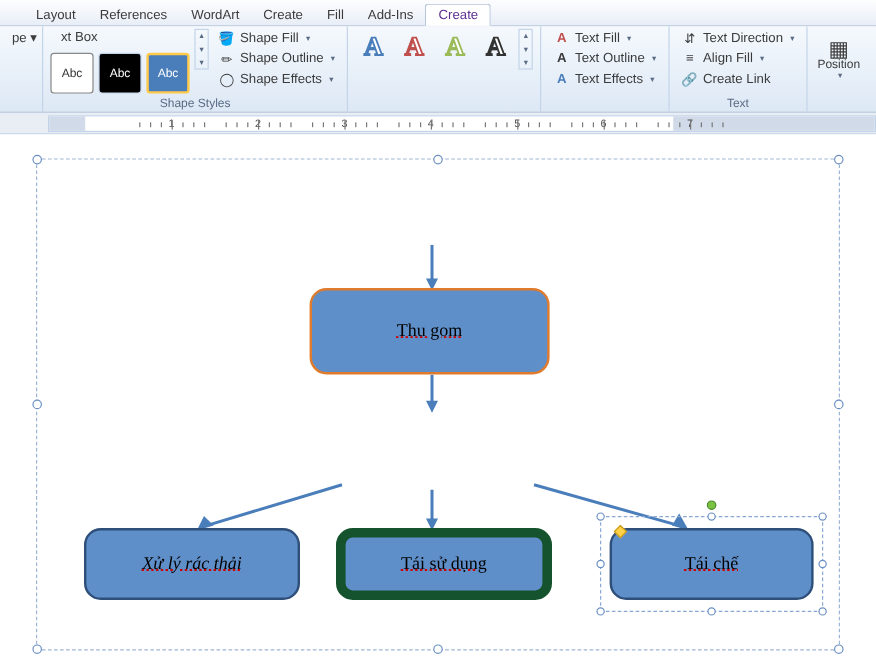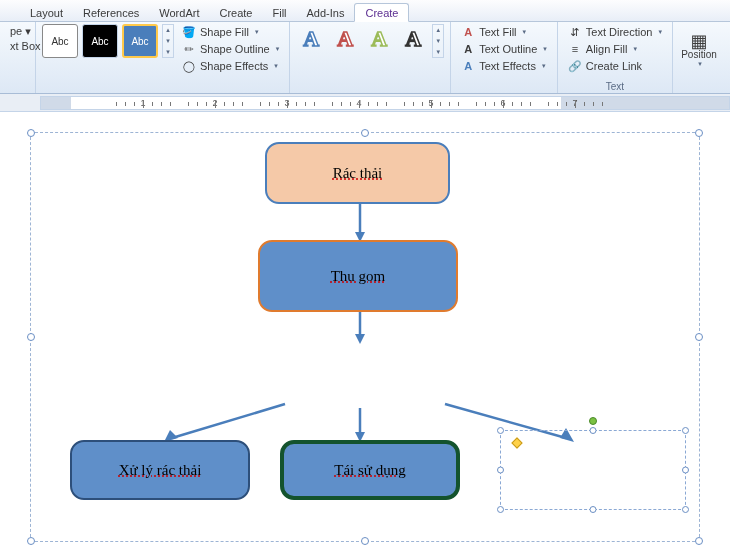--- a/index.html
+++ b/index.html
@@ -10,21 +10,21 @@
 .ribbon-tab { padding: 3px 10px 2px; color: #3b3b3b; cursor: pointer; }
 .ribbon-tab.active { background: #fff; border: 1px solid #b6c6da; border-bottom: 1px solid #fff; border-radius: 3px 3px 0 0; color: #5c2e91; font-weight: 500; position: relative; top: 1px; }
 
 .ribbon-body { height: 72px; background: linear-gradient(#f5f9fd,#dde8f5); border-bottom: 1px solid #a8bcd6; display: flex; }
 .ribbon-group { border-right: 1px solid #c4d4e8; padding: 2px 6px 0; display: flex; flex-direction: column; justify-content: space-between; }
 .group-title { text-align: center; font-size: 10px; color: #5a6b85; padding: 1px 0; }
 .group-content { display: flex; align-items: flex-start; gap: 4px; flex: 1; }
 
 .big-btn { display: flex; flex-direction: column; align-items: center; justify-content: center; width: 40px; height: 54px; border-radius: 3px; cursor: pointer; font-size: 10px; text-align: center; line-height: 1.1; color: #3b3b3b; }
 
-.shape-preview { width: 32px; height: 30px; border: 1px solid #c4d4e8; border-radius: 3px; display: flex; align-items: center; justify-content: center; font-size: 10px; cursor: pointer; }
+.shape-preview { width: 32px; height: 30px; border: 1px solid #c4d4e8; border-radius: 3px; display: flex; align-items: center; justify-content: center; font-size: 10px; cursor: pointer; margin-top: 20px; }
 .sp1 { background: #fff; color: #333; border: 1px solid #888; width:36px; height:34px; }
 .sp2 { background: #000; color: #fff; width:36px; height:34px; }
 .sp3 { background: #4a7ebb; color: #fff; border: 2px solid #ffc94a; width:36px; height:34px; }
 .gallery-dd { width: 12px; height: 34px; border: 1px solid #c4d4e8; display:flex; flex-direction:column; justify-content:space-around; align-items:center; cursor:pointer; font-size:7px; color:#5a6b85;}
 
 .menu-col { display: flex; flex-direction: column; gap: 1px; }
 .menu-item { display: flex; align-items: center; gap: 4px; padding: 1px 4px; cursor: pointer; font-size: 11px; color: #3b3b3b; white-space: nowrap; }
 .mini-icon { width: 14px; height: 14px; display: inline-flex; align-items: center; justify-content: center; }
 .dd-arrow { font-size: 7px; color: #5a6b85; margin-left: 2px; }
 
@@ -47,22 +47,22 @@
 
 .sel-box { position: absolute; left: 30px; top: 20px; width: 670px; height: 410px; border: 1px dashed #9db4d4; }
 .sel-handle { position: absolute; width: 8px; height: 8px; background: #fff; border: 1px solid #6b8fc4; border-radius: 50%; }
 
 
 .shape { position: absolute; border-radius: 14px; display: flex; align-items: center; justify-content: center; font-family: "Times New Roman", serif; font-size: 15px; }
 .shape .txt { text-decoration: underline; text-decoration-color: #c00; text-decoration-style: dotted; }
 .s-top { left: 265px; top: 30px; width: 185px; height: 62px; background: #f5c9a8; border: 2px solid #4a7ebb; }
 .s-mid1 { left: 258px; top: 128px; width: 200px; height: 72px; background: #5f8fc9; border: 2px solid #e07b2e; align-items: center; }
 .s-mid2 { left: 260px; top: 230px; width: 196px; height: 66px; background: #5f8fc9; border: 4px solid #2d4f7a; border-radius: 16px; box-shadow: 0 0 0 6px rgba(150,100,220,.35); }
-.s-bl { left: 70px; top: 328px; width: 180px; height: 60px; background: #5f8fc9; border: 2px solid #2d4f7a; }
-.s-bc { left: 280px; top: 328px; width: 180px; height: 60px; background: #5f8fc9; border: 4px solid #14532d; }
+.s-bl { left: 70px; top: 328px; width: 180px; height: 60px; background: #5f8fc9; border: 2px solid #2d4f7a; font-style: italic; }
+.s-bc { left: 280px; top: 328px; width: 180px; height: 60px; background: #5f8fc9; border: 8px solid #14532d; }
 .s-br { left: 508px; top: 328px; width: 170px; height: 60px; background: #5f8fc9; border: 2px solid #2d4f7a; }
 .s-br-sel { position:absolute; left:500px; top:318px; width:186px; height:80px; border:1px dashed #8aa8d4; }
 .s-br-sel .h { position:absolute; width:7px; height:7px; background:#fff; border:1px solid #6b8fc4; border-radius:50%;}
 .s-br-sel .rot { position:absolute; width:8px; height:8px; background:#7bc142; border:1px solid #4a8a2a; border-radius:50%; left:50%; top:-14px; transform:translateX(-50%);}
 .s-br-sel .adj { position:absolute; width:8px; height:8px; background:#ffd24a; border:1px solid #c99a1a; transform:rotate(45deg); left:12px; top:8px;}
 
 
 .arrow { position: absolute; }
 </style>
 </head>
@@ -74,21 +74,21 @@
   <div class="ribbon-tab">WordArt</div>
   <div class="ribbon-tab">Create</div>
   <div class="ribbon-tab">Fill</div>
   <div class="ribbon-tab">Add-Ins</div>
   <div class="ribbon-tab active">Create</div>
 </div>
 
 <div class="ribbon-body">
 
   <div class="ribbon-group" style="width:36px">
-    <div class="group-content" style="flex-direction:column;gap:0">
+    <div class="group-content" style="flex-direction:row;gap:12px">
       <div class="menu-item">pe ▾</div>
       <div class="menu-item">xt Box</div>
     </div>
     <div class="group-title"></div>
   </div>
 
   <div class="ribbon-group">
     <div class="group-content">
       <div class="shape-preview sp1">Abc</div>
       <div class="shape-preview sp2">Abc</div>
@@ -109,20 +109,21 @@
             <span>Shape Outline</span>
             <span class="dd-arrow">▾</span>
           </div>
         <div class="menu-item">
             <span class="mini-icon">◯</span>
             <span>Shape Effects</span>
             <span class="dd-arrow">▾</span>
           </div>
       </div>
     </div>
+    <div class="group-title">Shape Styles</div>
   </div>
 
   <div class="ribbon-group">
     <div class="group-content">
       <div class="wa-letter wa1">A</div>
       <div class="wa-letter wa2">A</div>
       <div class="wa-letter wa3">A</div>
       <div class="wa-letter wa4">A</div>
       <div class="gallery-dd">
           <span>▴</span>
@@ -280,31 +281,31 @@
     </svg>
   <svg class="arrow" style="left:355px;top:296px" width="10" height="34">
       <line x1="5" y1="0" x2="5" y2="26" stroke="#4a7ebb" stroke-width="2.5"></line>
       <polygon points="5,34 0,24 10,24" fill="#4a7ebb"></polygon>
     </svg>
   <svg class="arrow" style="left:440px;top:290px" width="140" height="45">
       <line x1="5" y1="2" x2="126" y2="36" stroke="#4a7ebb" stroke-width="2.5"></line>
       <polygon points="134,40 120,36 126,26" fill="#4a7ebb"></polygon>
     </svg>
 
-  <div class="shape s-top">
-      <span class="txt">Rác thải</span>
-    </div>
   <div class="shape s-mid1">
       <span class="txt">Thu gom</span>
     </div>
   <div class="shape s-bl">
       <span class="txt">Xử lý rác thải</span>
     </div>
   <div class="shape s-bc">
       <span class="txt">Tái sử dụng</span>
+    </div>
+  <div class="shape s-br">
+      <span class="txt">Tái chế</span>
     </div>
 
   <div class="s-br-sel">
     <div class="rot"></div>
     <div class="adj"></div>
     <div class="h" style="left:-4px;top:-4px"></div>
     <div class="h" style="right:-4px;top:-4px"></div>
     <div class="h" style="left:-4px;bottom:-4px"></div>
     <div class="h" style="right:-4px;bottom:-4px"></div>
     <div class="h" style="left:50%;top:-4px;transform:translateX(-50%)"></div>

